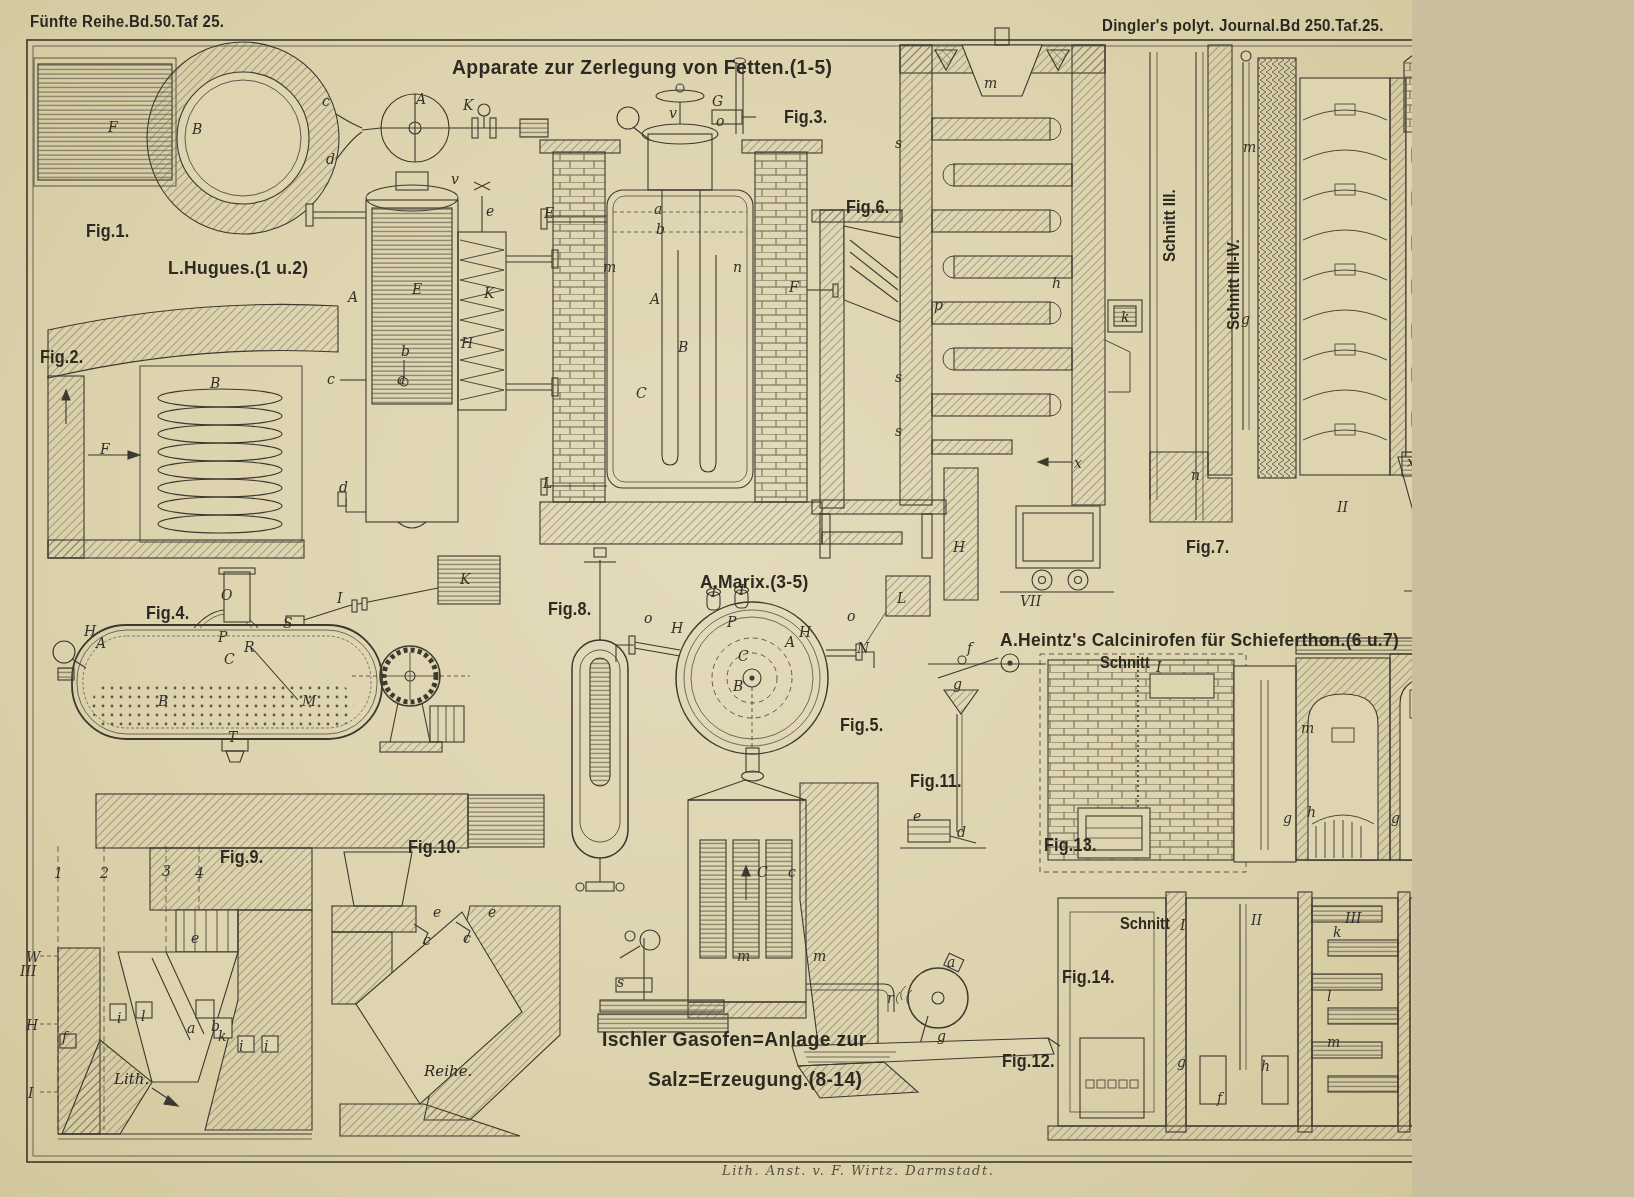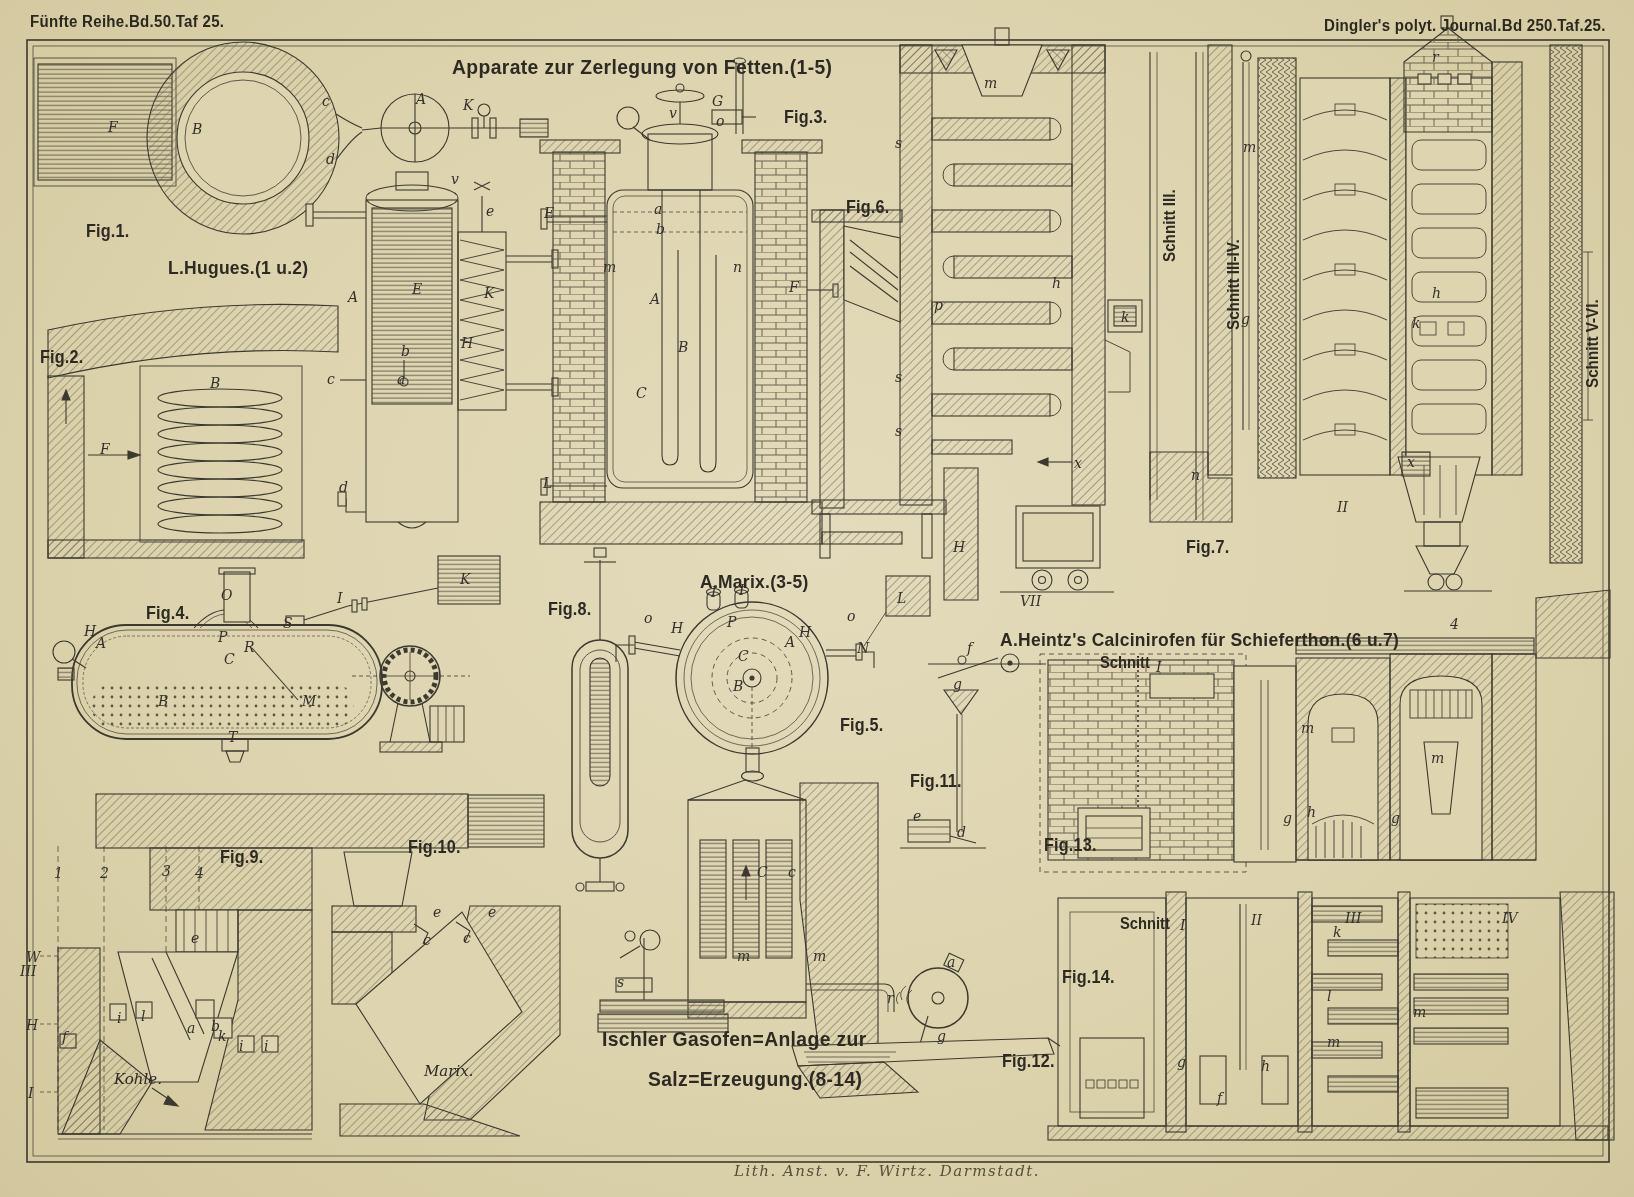--- a/index.html
+++ b/index.html
@@ -1,29 +1,29 @@
 <!DOCTYPE html>
 <html><head>
 <meta charset="utf-8">
 <style>
   html,body{margin:0;padding:0;background:#c9bf9c;}
-  .plate{position:relative;width:1634px;height:1197px;overflow:hidden;
+  .plate{position:relative;width:1412px;height:1197px;overflow:hidden;
     background:radial-gradient(ellipse at 50% 45%, #e4dbbc 0%, #ddd3ae 55%, #d2c79c 100%);
     font-family:"Liberation Sans",sans-serif;color:#2d2a22;}
   .lab{position:absolute;white-space:nowrap;line-height:1;}
   .hdr{font-size:16px;font-weight:bold;letter-spacing:.3px;color:#2b2820;transform:scaleX(.94);transform-origin:left top;}
   .hdr.right{transform-origin:right top;}
   .title{font-size:21px;font-weight:bold;letter-spacing:.4px;transform:scaleX(.92);transform-origin:left top;}
   .name{font-size:19px;font-weight:bold;letter-spacing:.3px;transform:scaleX(.92);transform-origin:left top;}
   .figlab{font-size:18px;font-weight:bold;letter-spacing:.2px;transform:scaleX(.9);transform-origin:left top;}
   .sect{font-size:16px;font-weight:bold;transform:scaleX(.92);transform-origin:left top;}
   .rot{font-size:16px;font-weight:bold;transform:rotate(-90deg) scaleX(.95);transform-origin:0 0;}
   .pl{position:absolute;font-family:"DejaVu Serif",serif;font-style:italic;font-size:14px;color:#34312a;white-space:nowrap;line-height:1;}
   .it{font-family:"DejaVu Serif",serif;font-style:italic;font-weight:normal;}
-  .credit{font-family:"DejaVu Serif",serif;font-style:italic;font-size:15px;letter-spacing:1.5px;color:#55503c;margin-left:12px;}
+  .credit{font-family:"DejaVu Serif",serif;font-style:italic;font-size:13px;letter-spacing:1.5px;color:#55503c;}
   svg{position:absolute;left:0;top:0;}
 </style>
 </head>
 <body>
 
 <div class="plate">
 
 <svg width="1634" height="1197" viewBox="0 0 1634 1197">
 <defs>
 <pattern id="h1" width="6" height="6" patternUnits="userSpaceOnUse" patternTransform="rotate(45)">
@@ -483,22 +483,22 @@
 <span class="lab figlab" style="left:910px;top:772px">Fig.11.</span>
 <span class="lab figlab" style="left:1002px;top:1052px">Fig.12.</span>
 <span class="lab figlab" style="left:1044px;top:836px">Fig.13.</span>
 <span class="lab figlab" style="left:1062px;top:968px">Fig.14.</span>
 
 <span class="lab rot" style="left:1162px;top:262px">Schnitt III.</span>
 <span class="lab rot" style="left:1226px;top:330px">Schnitt III-IV.</span>
 <span class="lab rot" style="left:1585px;top:388px">Schnitt V-VI.</span>
 <span class="lab sect" style="left:1100px;top:655px">Schnitt</span>
 <span class="lab sect" style="left:1120px;top:916px">Schnitt</span>
-<span class="lab it" style="left:114px;top:1072px;font-size:15px">Kohle.</span>
-<span class="lab it" style="left:424px;top:1064px;font-size:15px">Marix.</span>
+<span class="lab it" style="left:114px;top:1072px;font-size:15px">Lith.</span>
+<span class="lab it" style="left:424px;top:1064px;font-size:15px">Reihe.</span>
 
 <span class="pl" style="left:1180px;top:918px">I</span>
 <span class="pl" style="left:1251px;top:913px">II</span>
 <span class="pl" style="left:1345px;top:911px">III</span>
 <span class="pl" style="left:1502px;top:911px">IV</span>
 
 <span class="pl" style="left:108px;top:120px">F</span>
 <span class="pl" style="left:192px;top:122px">B</span>
 <span class="pl" style="left:322px;top:94px">c</span>
 <span class="pl" style="left:326px;top:152px">d</span>

